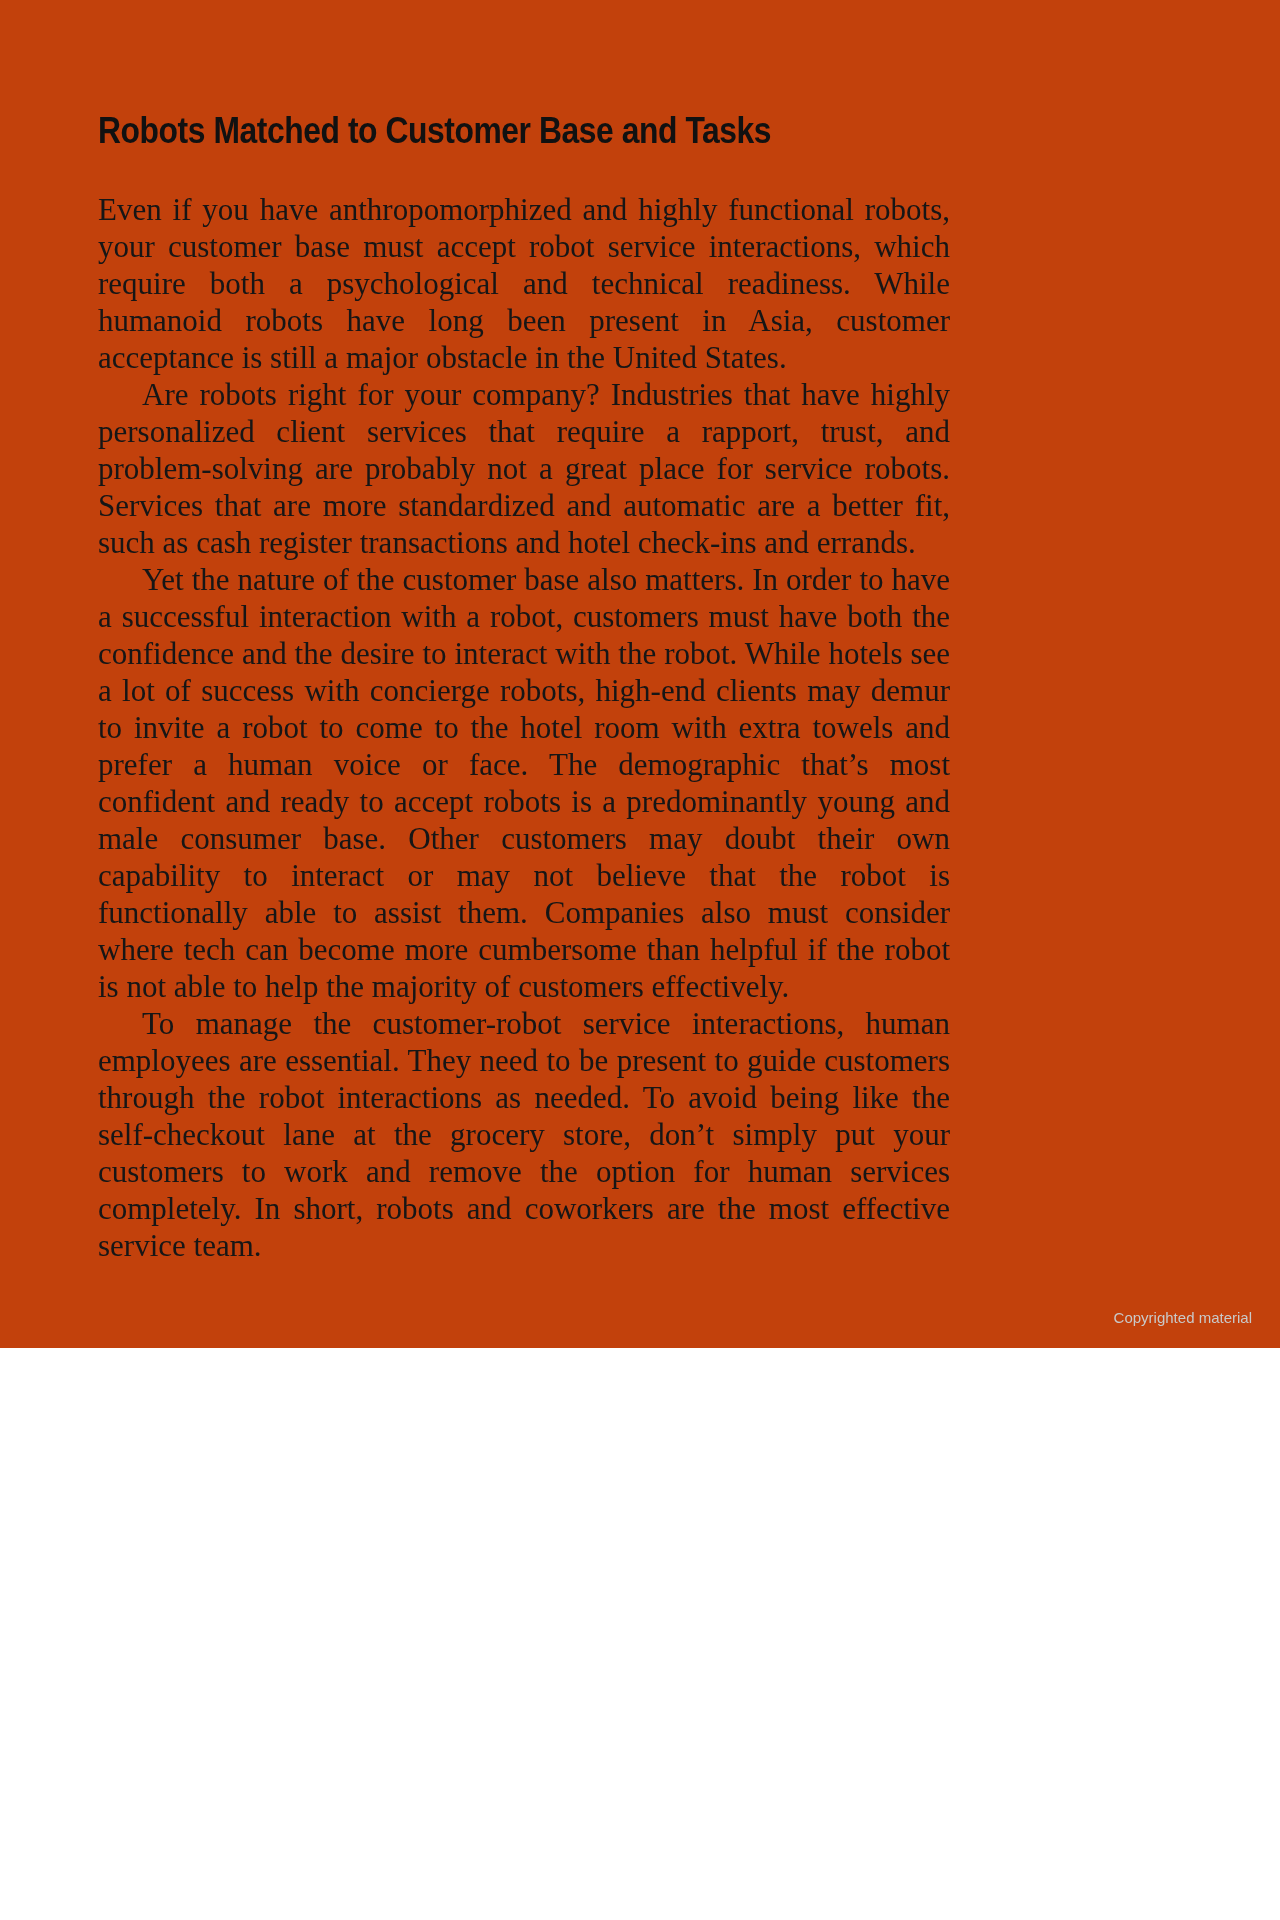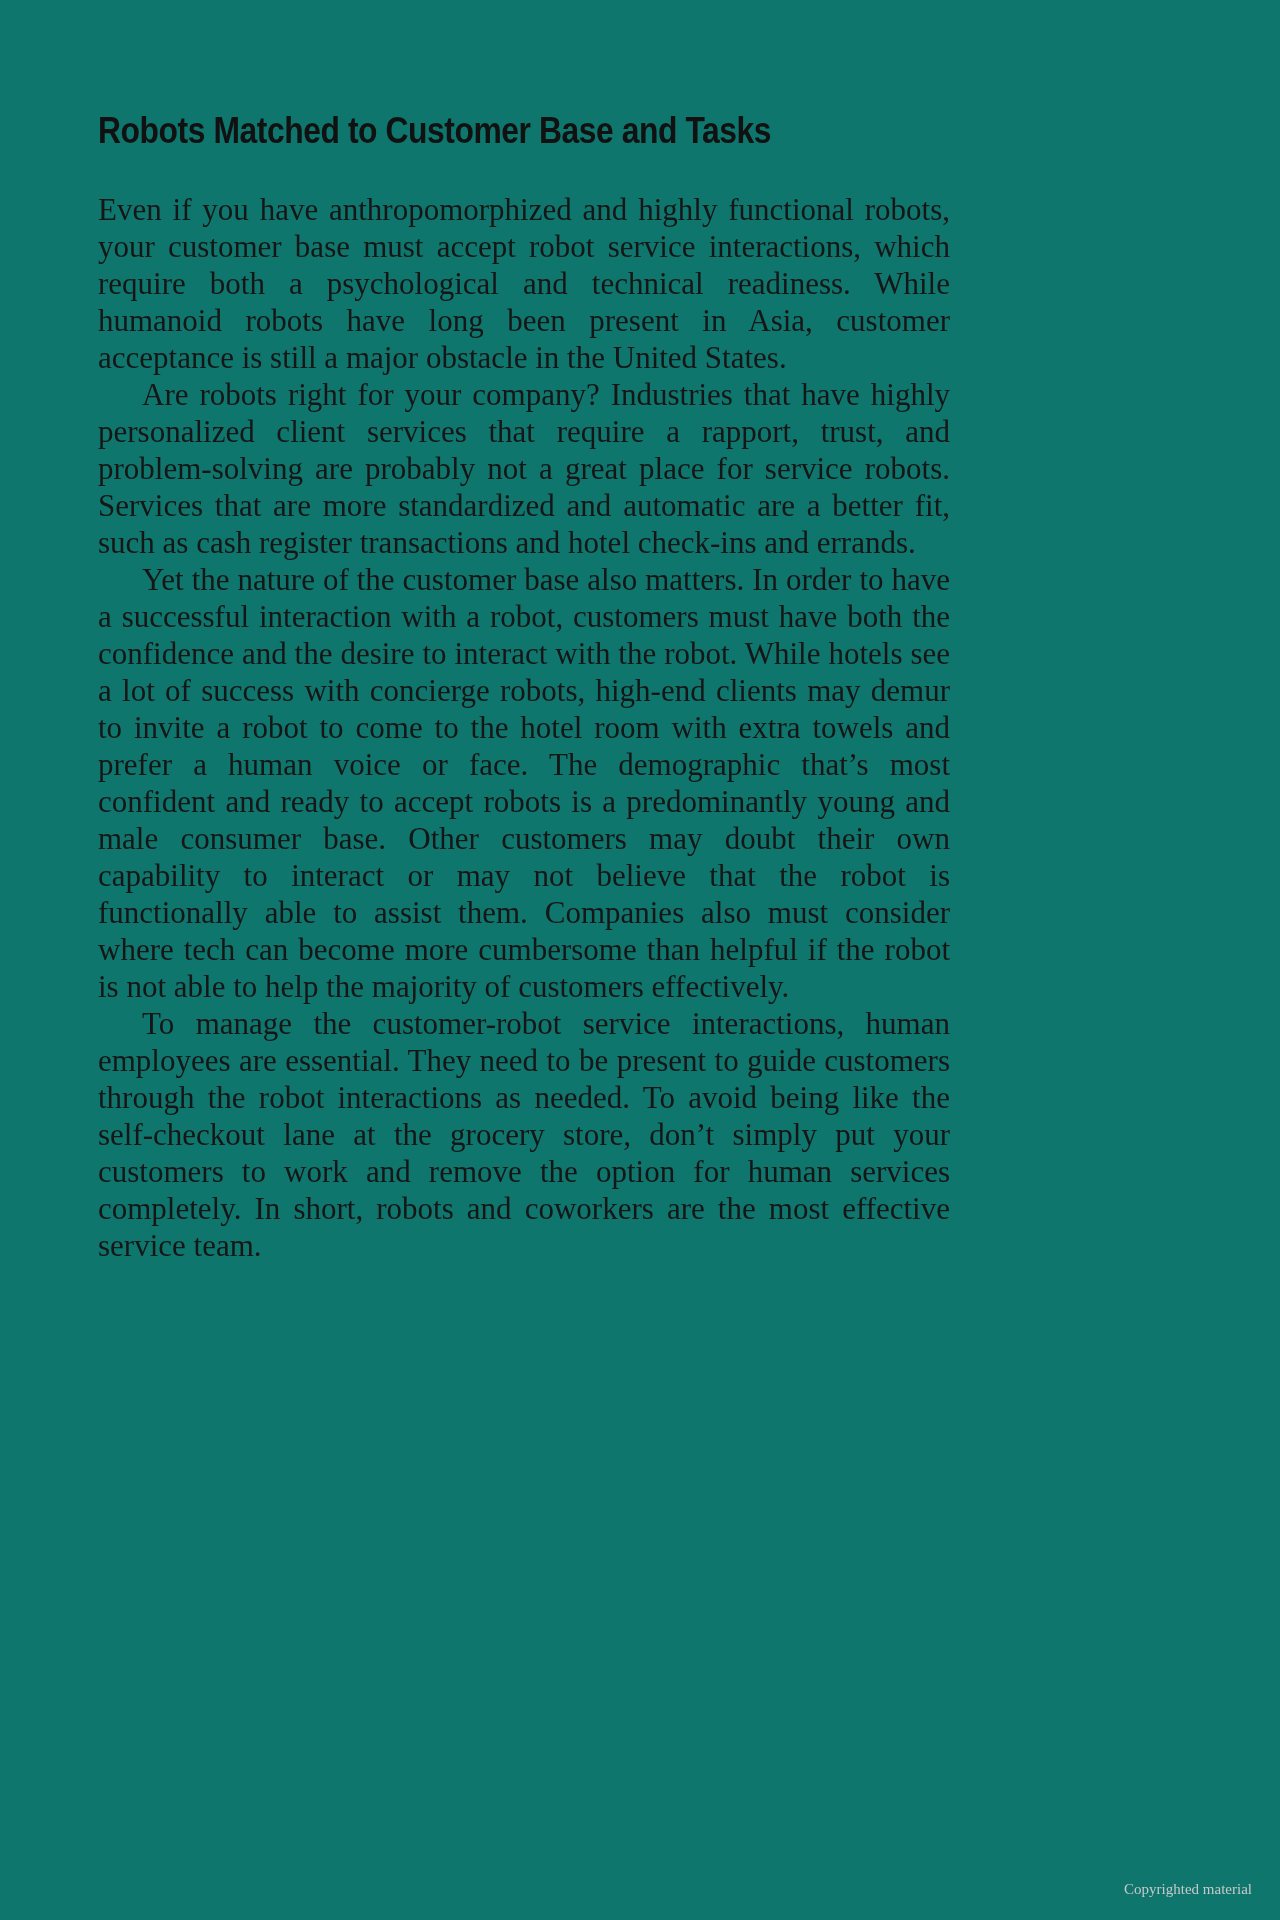--- a/index.html
+++ b/index.html
@@ -3,22 +3,22 @@
 <meta charset="utf-8">
 <style>
   html, body {
     margin: 0;
     padding: 0;
     background: #ffffff;
   }
   .page {
     position: relative;
     width: 1280px;
-    height: 1920px;
-    background: #0f766e;
+    height: 1348px;
+    background: #c2410c;
     overflow: hidden;
     font-family: "Liberation Serif", serif;
     color: #121212;
   }
   .content {
     position: absolute;
     top: 110px;
     left: 98px;
     width: 852px;
   }
@@ -42,21 +42,21 @@
     text-justify: inter-word;
     color: #161616;
   }
   .body-text p.indented {
     text-indent: 44px;
   }
   .watermark {
     position: absolute;
     right: 28px;
     bottom: 22px;
-    font-family: Liberation Serif, serif;
+    font-family: Liberation Sans, sans-serif;
     font-size: 15px;
     color: #c9c9c9;
     text-align: right;
   }
 </style>
 </head>
 <body>
 
 <div class="page">
   <div class="content">

